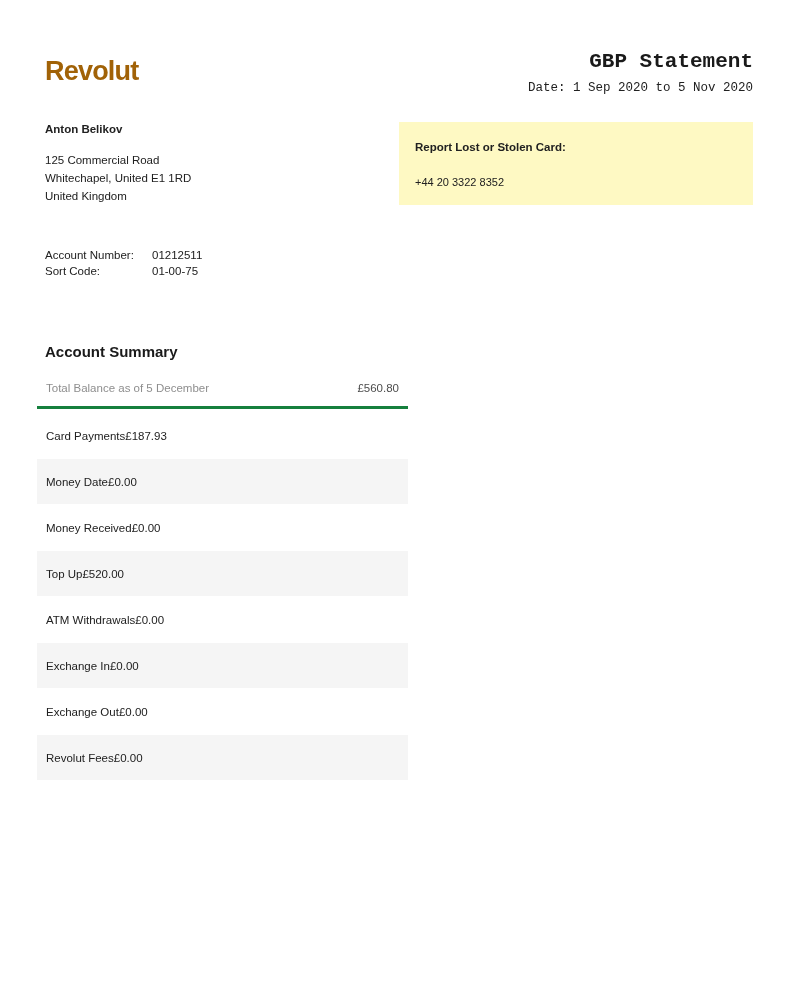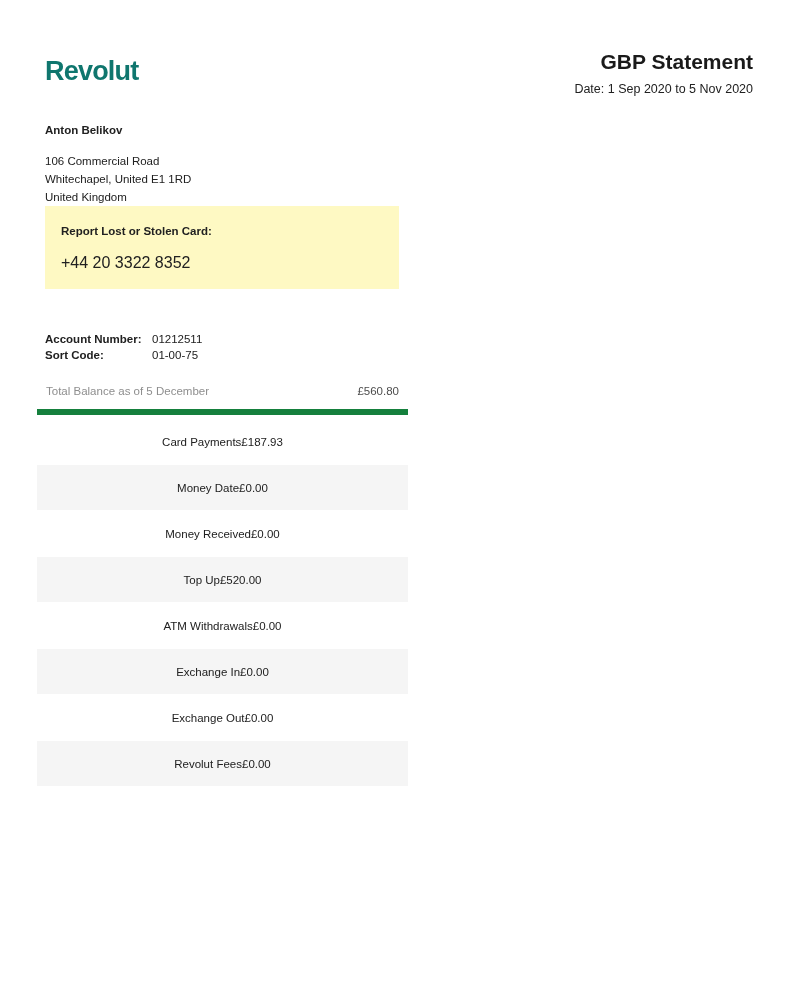--- a/index.html
+++ b/index.html
@@ -19,41 +19,40 @@
   
   .header {
     display: flex;
     justify-content: space-between;
     align-items: flex-start;
   }
   .logo {
     font-size: 27px;
     font-weight: bold;
     letter-spacing: -0.8px;
-    color: #0f766e;
+    color: #a16207;
     margin-top: 6px;
   }
-  .header-right { text-align: right; }
+  .header-right { text-align: right; font-family: Liberation Mono, monospace; }
   .statement-title {
     font-size: 21px;
     font-weight: bold;
     color: #1a1a1a;
   }
   .statement-date {
     font-size: 12.5px;
     color: #212121;
     margin-top: 8px;
   }
 
   
   .info-section {
     display: flex;
     justify-content: space-between;
     margin-top: 27px;
-    flex-direction: column;
   }
   .customer { padding-top: 1px; }
   .customer-name {
     font-size: 11.5px;
     font-weight: bold;
     color: #212121;
   }
   .address {
     margin-top: 16px;
     font-size: 11.5px;
@@ -65,34 +64,34 @@
     min-height: 78px;
     background: #fef9c3;
     padding: 19px 16px 17px 16px;
   }
   .lost-card-label {
     font-size: 11.5px;
     font-weight: bold;
     color: #212121;
   }
   .lost-card-phone {
-    font-size: 16px;
-    color: #212121;
-    margin-top: 17px;
+    font-size: 11px;
+    color: #212121;
+    margin-top: 23px;
   }
 
   
   .account-details { margin-top: 42px; }
   .detail-row {
     display: flex;
     font-size: 11.5px;
     line-height: 16px;
   }
   .detail-label {
-    font-weight: bold;
+    font-weight: normal;
     width: 107px;
   }
   .detail-value { color: #212121; }
 
   
   .summary-title {
     margin-top: 64px;
     font-size: 15px;
     font-weight: bold;
     color: #1a1a1a;
@@ -100,35 +99,35 @@
   .summary-table {
     margin-left: -8px;
     width: 371px;
     margin-top: 22px;
   }
   .summary-total-row {
     display: flex;
     justify-content: space-between;
     align-items: center;
     padding: 0 9px 12px 9px;
-    border-bottom: 6px solid #15803d;
+    border-bottom: 3px solid #15803d;
     gap: 7px;
   }
   .summary-total-label {
     font-size: 11.5px;
     color: #8e8e8e;
   }
   .summary-total-value {
     font-size: 11.5px;
     color: #4d4d4d;
   }
   .summary-rows { margin-top: 4px; }
   .summary-row {
     display: flex;
-    justify-content: center;
+    justify-content: flex-start;
     align-items: center;
     height: 45px;
     padding: 0 9px;
     margin-bottom: 1px;
     background: #ffffff;
   }
   .summary-row:nth-child(even) { background: #f5f5f5; }
   .summary-row .row-label,
   .summary-row .row-value {
     font-size: 11.5px;
@@ -145,21 +144,21 @@
     <div class="header-right">
       <div class="statement-title">GBP Statement</div>
       <div class="statement-date">Date: 1 Sep 2020 to 5 Nov 2020</div>
     </div>
   </div>
 
   <div class="info-section">
     <div class="customer">
       <div class="customer-name">Anton Belikov</div>
       <div class="address">
-        <div>106 Commercial Road</div>
+        <div>125 Commercial Road</div>
         <div>Whitechapel, United E1 1RD</div>
         <div>United Kingdom</div>
       </div>
     </div>
     <div class="lost-card-box">
       <div class="lost-card-label">Report Lost or Stolen Card:</div>
       <div class="lost-card-phone">+44 20 3322 8352</div>
     </div>
   </div>
 
@@ -167,20 +166,21 @@
     <div class="detail-row">
       <div class="detail-label">Account Number:</div>
       <div class="detail-value">01212511</div>
     </div>
     <div class="detail-row">
       <div class="detail-label">Sort Code:</div>
       <div class="detail-value">01-00-75</div>
     </div>
   </div>
 
+  <div class="summary-title">Account Summary</div>
 
   <div class="summary-table">
     <div class="summary-total-row">
       <div class="summary-total-label">Total Balance as of 5 December</div>
       <div class="summary-total-value">£560.80</div>
     </div>
     <div class="summary-rows">
       <div class="summary-row">
         <span class="row-label">Card Payments</span>
         <span class="row-value">£187.93</span>

